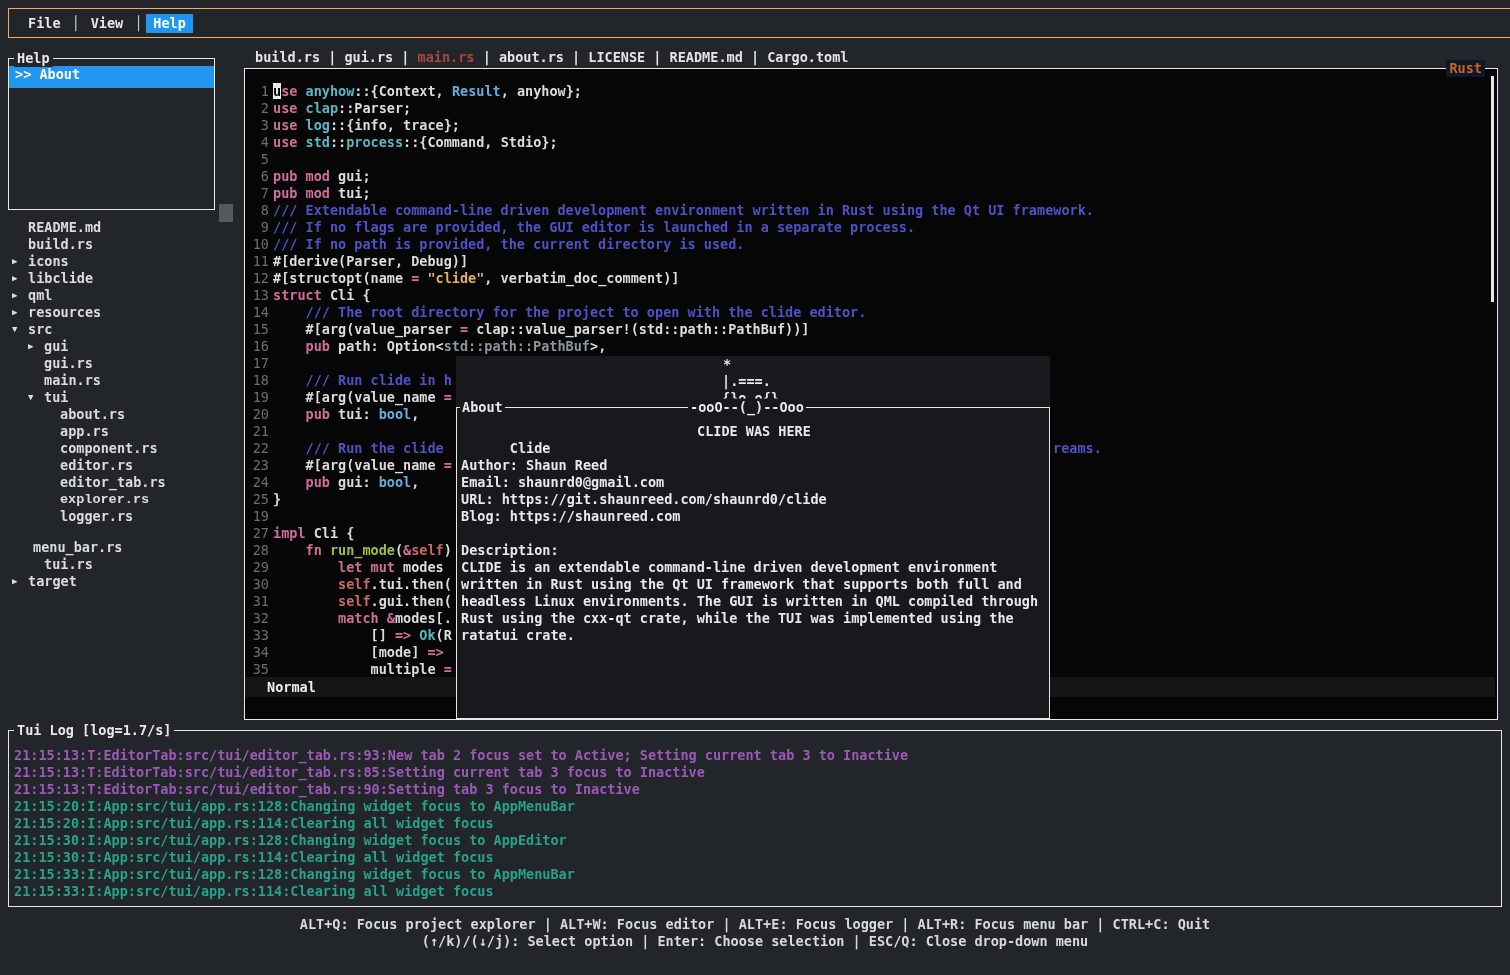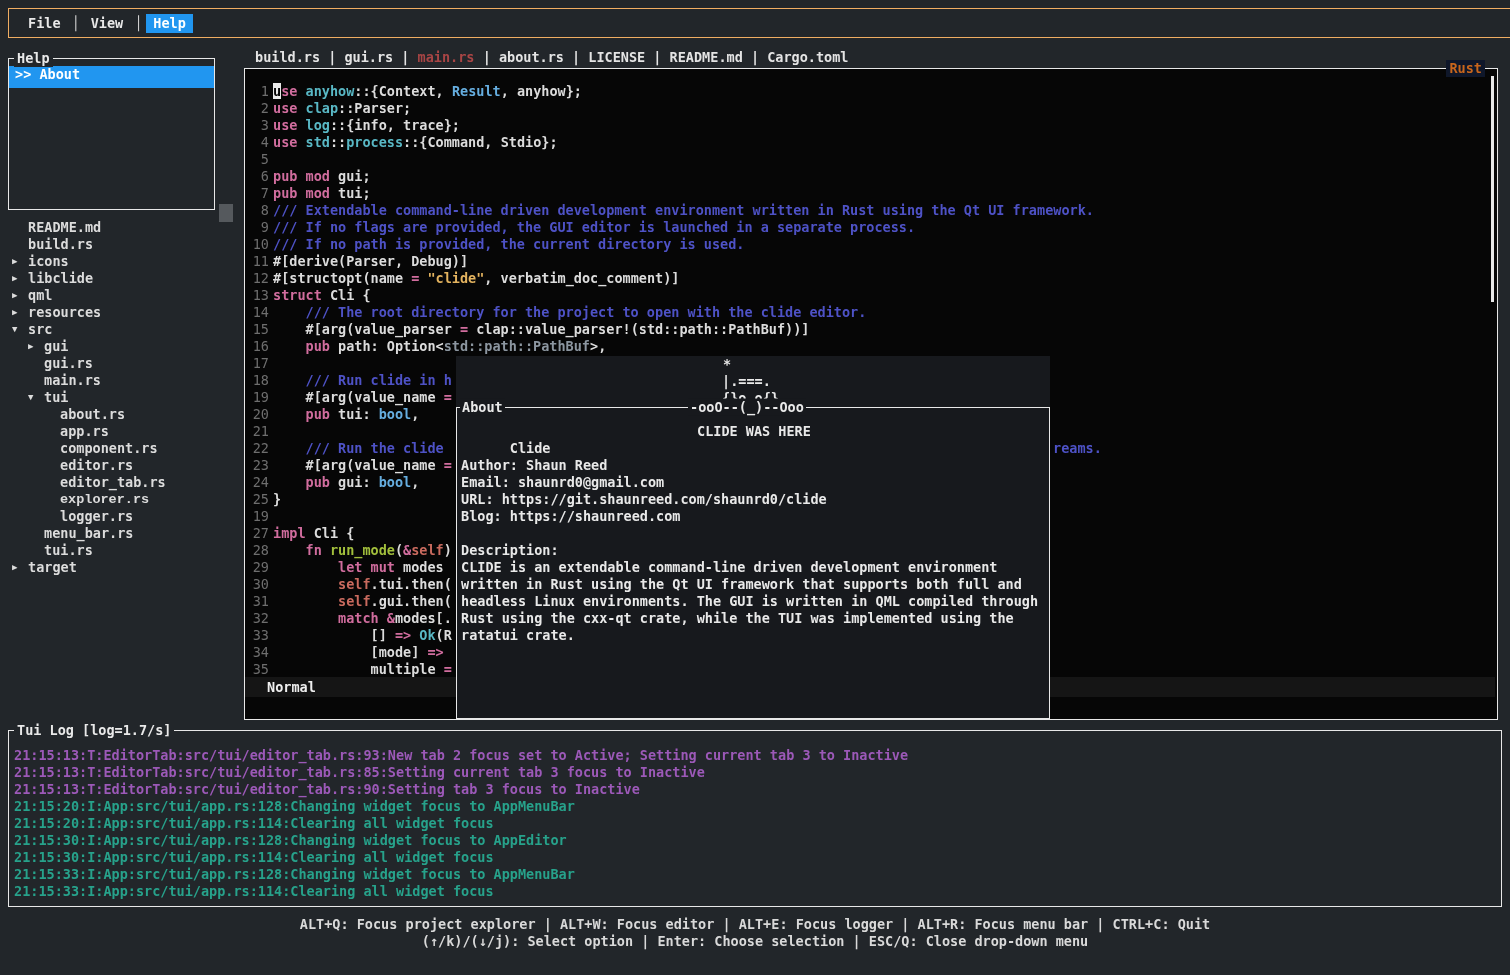--- a/index.html
+++ b/index.html
@@ -99,21 +99,21 @@
     <div class="tree-row" style="padding-left: 44px;"><span>gui.rs</span></div>
     <div class="tree-row" style="padding-left: 44px;"><span>main.rs</span></div>
     <div class="tree-row" style="padding-left: 28px;"><span class="tree-arrow">▼</span><span>tui</span></div>
     <div class="tree-row" style="padding-left: 60px;"><span>about.rs</span></div>
     <div class="tree-row" style="padding-left: 60px;"><span>app.rs</span></div>
     <div class="tree-row" style="padding-left: 60px;"><span>component.rs</span></div>
     <div class="tree-row" style="padding-left: 60px;"><span>editor.rs</span></div>
     <div class="tree-row" style="padding-left: 60px;"><span>editor_tab.rs</span></div>
     <div class="tree-row" style="padding-left: 60px; font-family: Liberation Mono, monospace;"><span>explorer.rs</span></div>
     <div class="tree-row" style="padding-left: 60px;"><span>logger.rs</span></div>
-    <div class="tree-row" style="padding-left: 44px;"><span>menu_bar.rs</span></div>
+    <div class="tree-row" style="padding-left: 33px; margin-top: 14px;"><span>menu_bar.rs</span></div>
     <div class="tree-row" style="padding-left: 44px;"><span>tui.rs</span></div>
     <div class="tree-row" style="padding-left: 12px;"><span class="tree-arrow">▶</span><span>target</span></div>
   </div>
 <div id="explorer-scrollbar-thumb" class="abs"></div>
 
 <div id="editor-tabs" class="abs"><span class="tab">build.rs</span><span class="tab-sep pre"> | </span><span class="tab">gui.rs</span><span class="tab-sep pre"> | </span><span class="tab active">main.rs</span><span class="tab-sep pre"> | </span><span class="tab">about.rs</span><span class="tab-sep pre"> | </span><span class="tab">LICENSE</span><span class="tab-sep pre"> | </span><span class="tab">README.md</span><span class="tab-sep pre"> | </span><span class="tab">Cargo.toml</span></div>
 
 <div id="editor-panel" class="abs">
   <span id="language-badge">Rust</span>
   <div id="code">

